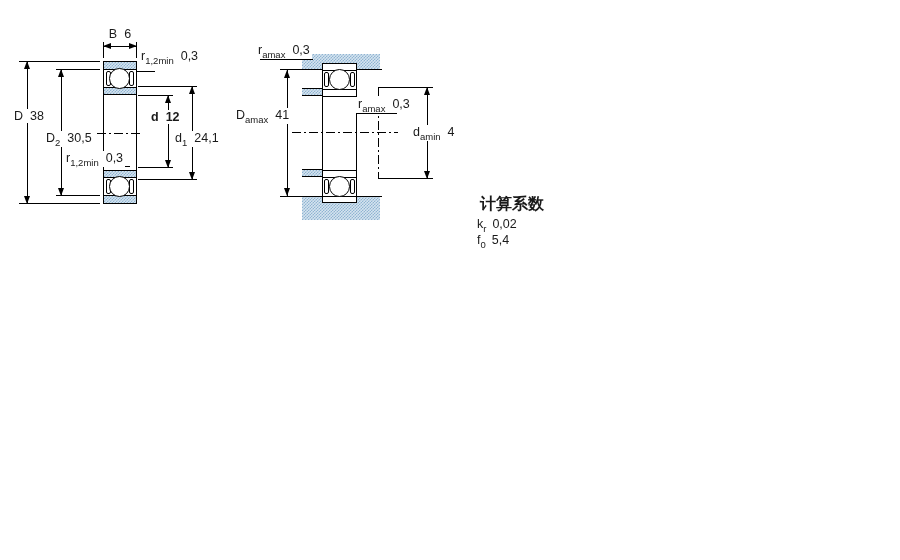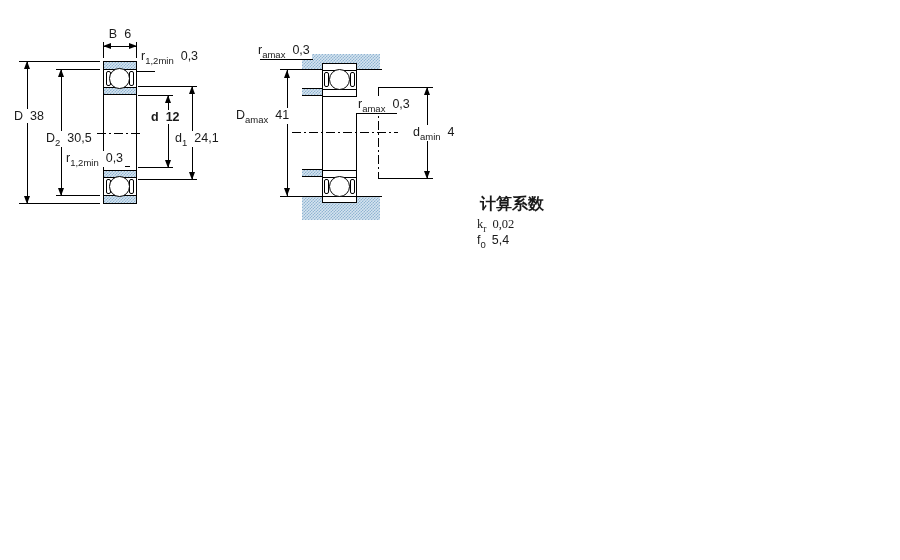--- a/index.html
+++ b/index.html
@@ -135,16 +135,16 @@
 
   <div class="cl-v" style="left:378px;top:87px;height:92px;"></div>
   <div class="ln" style="left:378px;top:87px;width:55px;height:1px;"></div>
   <div class="ln" style="left:378px;top:178px;width:55px;height:1px;"></div>
   <div class="ln" style="left:427px;top:87px;width:1px;height:92px;"></div>
   <div class="ar ar-up" style="left:424px;top:87px;"></div>
   <div class="ar ar-down" style="left:424px;top:171px;"></div>
   <div class="lbl bg" style="left:411px;top:125px;"><span>d</span><sub>amin</sub><span class="val">4</span></div>
 
   <div class="factors-title" style="left:480px;top:194px;">计算系数</div>
-  <div class="factor-row" style="left:477px;top:217px;font-family:Liberation Serif, serif;"><span>k</span><sub>r</sub><span class="val">0,02</span></div>
+  <div class="factor-row" style="left:477px;top:217px;"><span>k</span><sub>r</sub><span class="val">0,02</span></div>
   <div class="factor-row" style="left:477px;top:233px;"><span>f</span><sub>0</sub><span class="val">5,4</span></div>
 
 </div>
 
 </body></html>

